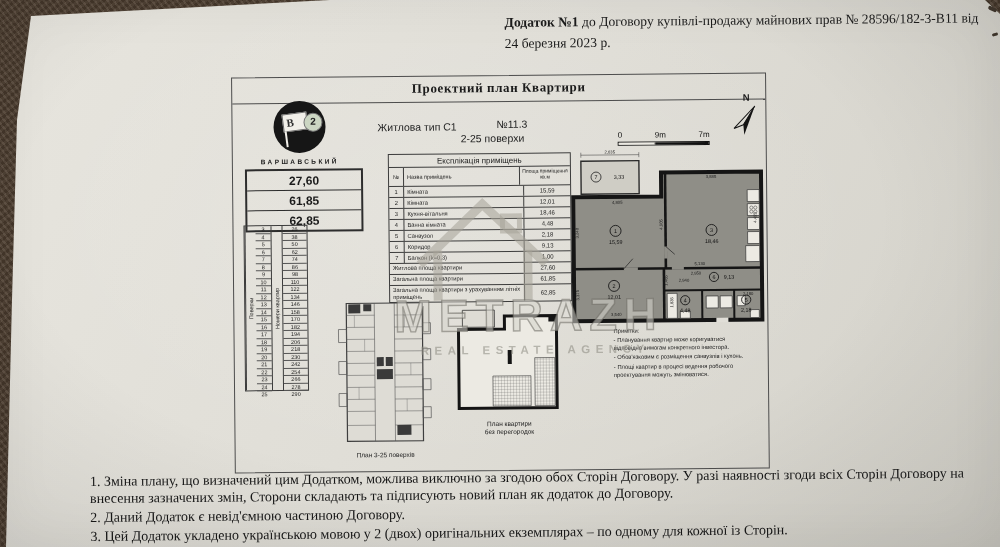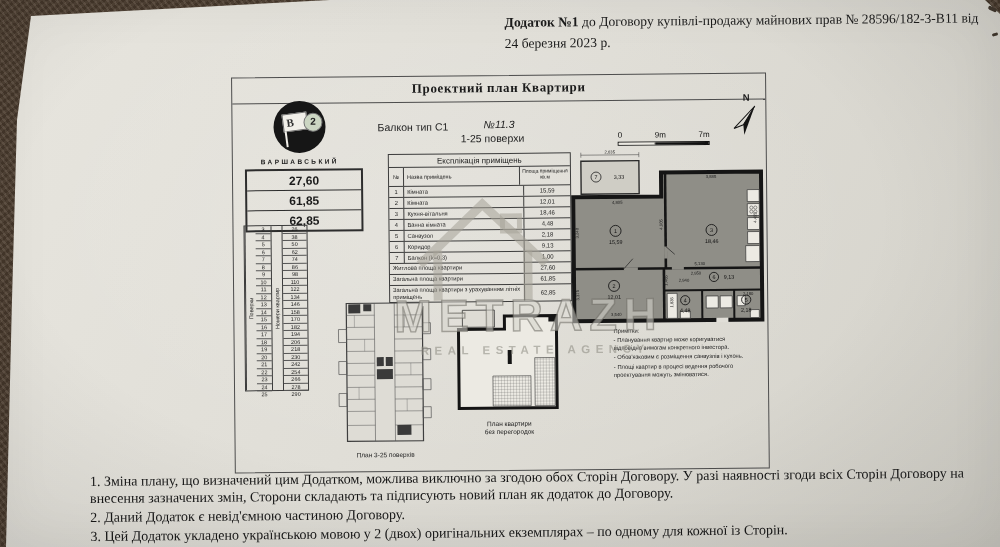--- a/index.html
+++ b/index.html
@@ -56,21 +56,21 @@
   .logo-flag::after{content:"";position:absolute;left:0px;top:16px;width:2px;height:16px;background:#f1efe9;}
   .logo-badge{
     position:absolute;right:3px;top:12px;width:17px;height:17px;border-radius:50%;
     background:#ccd6c3;border:1px solid #777;font:bold 10px/16px "Liberation Sans",sans-serif;color:#222;text-align:center;
   }
   .logo-brand{margin-top:5px;font:bold 6.5px "Liberation Sans",sans-serif;letter-spacing:2.4px;color:#1a1a1a;}
 
   
   .bld{position:absolute;font:10.5px "Liberation Sans",sans-serif;color:#222;}
   .bld-type{left:145px;top:44px;}
-  .bld-no{left:251px;top:42px;font-style:italic;}
+  .bld-no{left:264px;top:42px;}
   .bld-floors{left:228px;top:56px;}
 
   
   .card{position:absolute;left:12px;top:91px;width:118px;height:63px;display:flex;border:2px solid #2d2d2d;box-sizing:border-box;}
   .card-code{width:68px;border-right:1.5px solid #2d2d2d;font:bold 27px "Liberation Sans",sans-serif;display:flex;align-items:center;justify-content:center;}
   .card-vals{flex:1;display:flex;flex-direction:column;}
   .card-val{flex:1;border-bottom:1.5px solid #2d2d2d;font:bold 12px "Liberation Sans",sans-serif;display:flex;align-items:center;justify-content:center;}
   .card-val:last-child{border-bottom:none;}
 
   
@@ -162,23 +162,23 @@
     <div class="logo">
       <div class="logo-circle">
         <div class="logo-flag">
             <span>В</span>
           </div>
         <div class="logo-badge">2</div>
       </div>
       <div class="logo-brand">ВАРШАВСЬКИЙ</div>
     </div>
 
-    <div class="bld bld-type">Балкон тип С1</div>
+    <div class="bld bld-type">Житлова тип С1</div>
     <div class="bld bld-no">№11.3</div>
-    <div class="bld bld-floors">1-25 поверхи</div>
+    <div class="bld bld-floors">2-25 поверхи</div>
 
     <div class="card">
       <div class="card-vals">
           <div class="card-val">27,60</div>
           <div class="card-val">61,85</div>
           <div class="card-val">62,85</div>
         </div>
     </div>
 
     <div class="floors">

